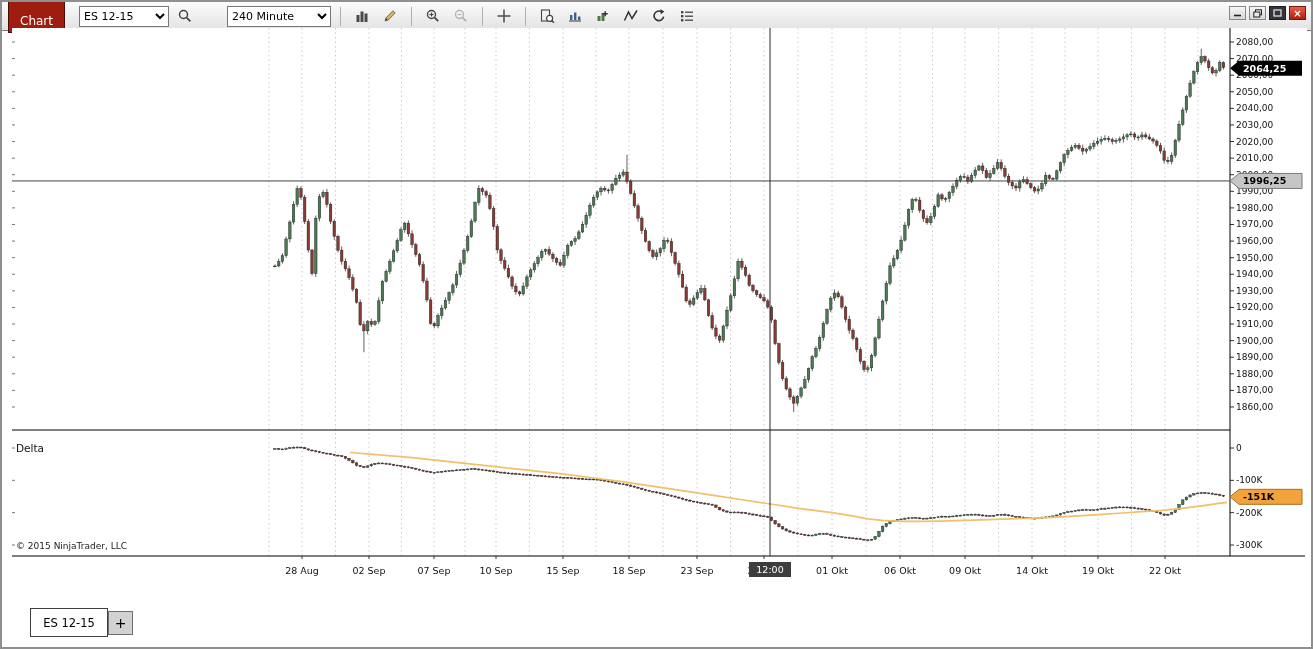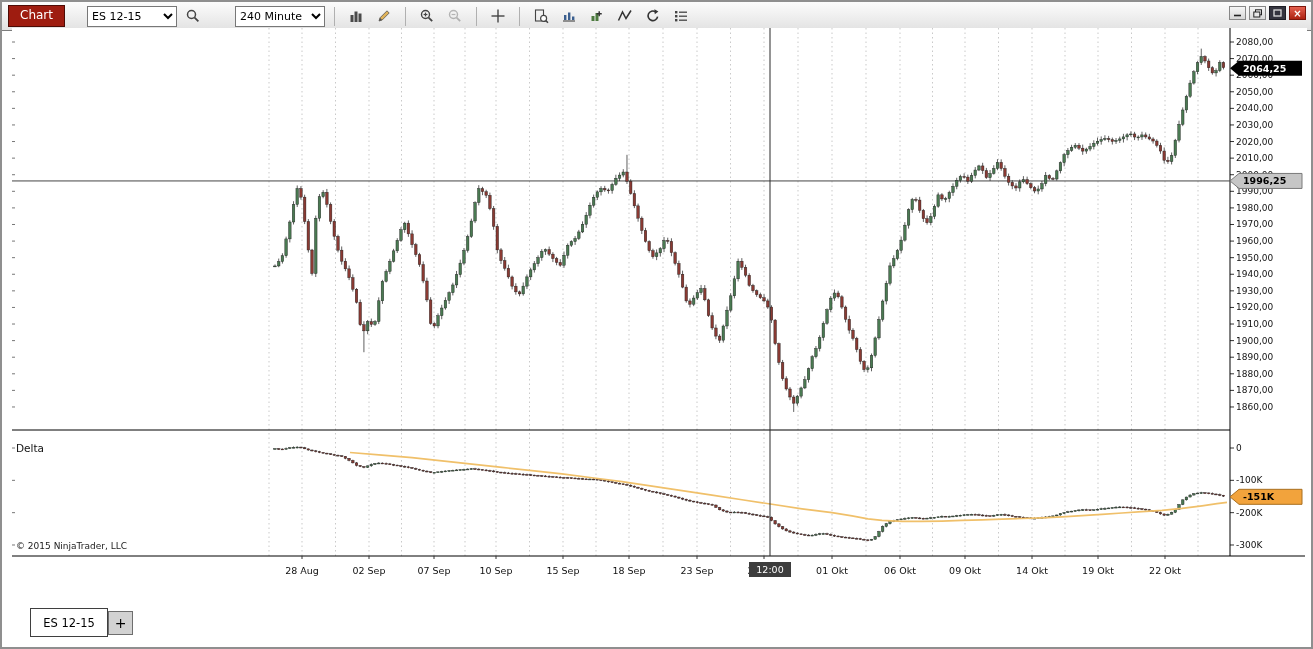--- a/index.html
+++ b/index.html
@@ -4,24 +4,24 @@
 <style>
   html,body{margin:0;padding:0;background:#fff;}
   .frame{position:relative;width:1313px;height:649px;box-sizing:border-box;
          border:2px solid #8f8f8f;background:#fff;overflow:hidden;
          font-family:"DejaVu Sans","Liberation Sans",sans-serif;}
   .toolbar{position:absolute;left:0;top:0;right:0;height:29px;
            background:linear-gradient(#fcfcfc,#e2e2e2);
            border-bottom:1px solid #7c7c7c;
            display:flex;align-items:center;padding:0 6px;gap:4px;box-sizing:border-box;}
   .chart-tab{background:#9e1c10;color:#fff;border:1px solid #4d0b05;
-             padding:3px 11px 4px;font-size:12px;line-height:13px;margin-right:18px;}
+             padding:15px 11px 4px;font-size:12px;line-height:13px;margin-right:10px;}
   select{height:21px;font-size:11px;font-family:inherit;border:1px solid #777;background:#fff;}
   .sel-instrument{width:90px;}
-  .sel-interval{width:90px;margin-left:26px;}
+  .sel-interval{width:104px;margin-left:26px;}
   .tb-btn{width:24px;height:23px;display:flex;align-items:center;justify-content:center;
           background:transparent;border:1px solid transparent;padding:0;}
   .sep{width:1px;height:19px;background:#b0b0b0;margin:0 5px;}
   .win-controls{position:absolute;right:5px;top:4px;display:flex;gap:3px;}
   .win-btn{width:17px;height:14px;border:1px solid #878787;box-sizing:border-box;
            background:linear-gradient(#f6f6f6,#d6d6d6);
            display:flex;align-items:center;justify-content:center;
            font-size:9px;line-height:9px;color:#222;}
   .win-btn.dark{background:#34343e;border-color:#1d1d24;color:#eee;}
   .win-btn.close{background:linear-gradient(#e4604e,#ad2110);border-color:#7c150a;

